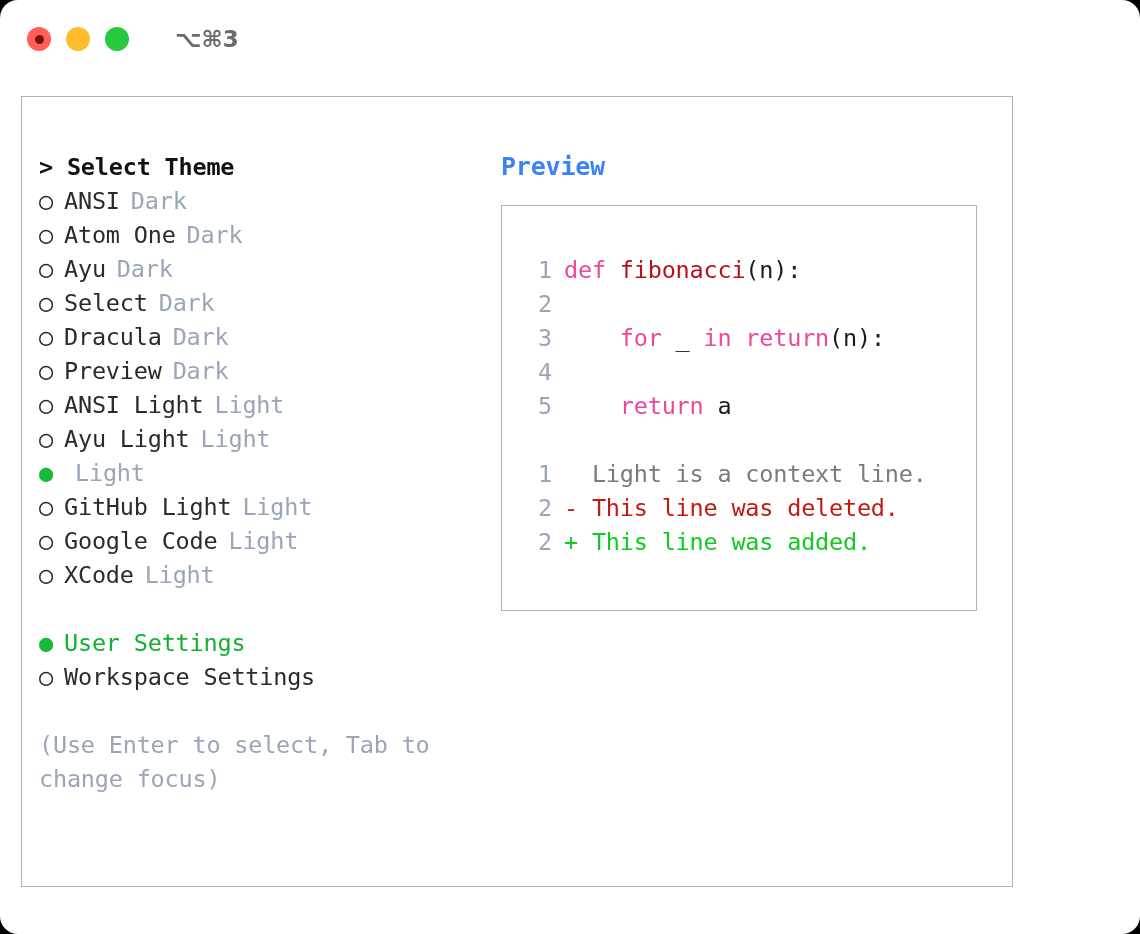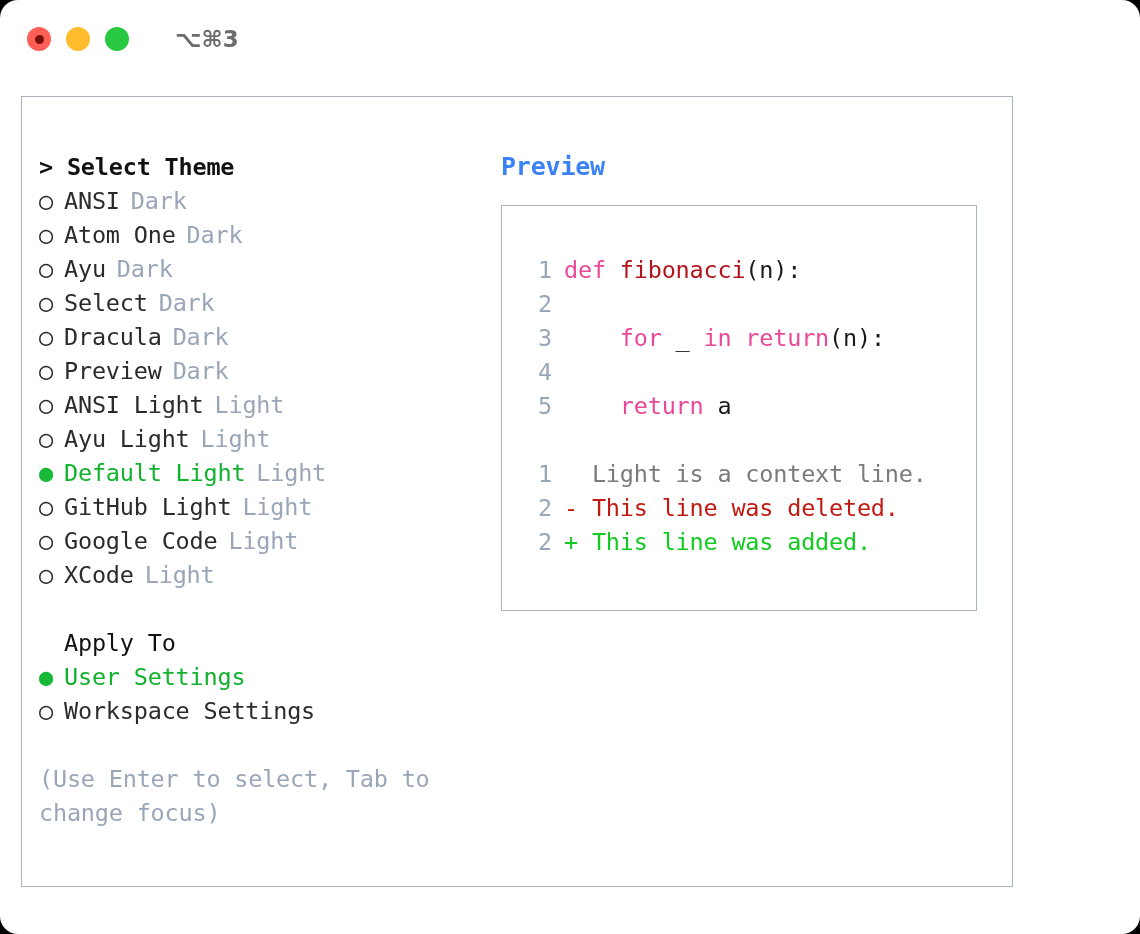--- a/index.html
+++ b/index.html
@@ -212,30 +212,29 @@
 
       <div id="theme-list">
           <div class="opt-row"><span class="bullet">○</span><span class="opt-label">ANSI</span><span class="opt-variant">Dark</span></div>
           <div class="opt-row"><span class="bullet">○</span><span class="opt-label">Atom One</span><span class="opt-variant">Dark</span></div>
           <div class="opt-row"><span class="bullet">○</span><span class="opt-label">Ayu</span><span class="opt-variant">Dark</span></div>
           <div class="opt-row"><span class="bullet">○</span><span class="opt-label">Select</span><span class="opt-variant">Dark</span></div>
           <div class="opt-row"><span class="bullet">○</span><span class="opt-label">Dracula</span><span class="opt-variant">Dark</span></div>
           <div class="opt-row"><span class="bullet">○</span><span class="opt-label">Preview</span><span class="opt-variant">Dark</span></div>
           <div class="opt-row"><span class="bullet">○</span><span class="opt-label">ANSI Light</span><span class="opt-variant">Light</span></div>
           <div class="opt-row"><span class="bullet">○</span><span class="opt-label">Ayu Light</span><span class="opt-variant">Light</span></div>
-          <div class="opt-row selected"><span class="bullet">●</span><span class="opt-label">Default Light</span><span class="opt-variant">Light</span></div>
+          <div class="opt-row selected"><span class="bullet">●</span><span class="opt-variant">Light</span></div>
           <div class="opt-row"><span class="bullet">○</span><span class="opt-label">GitHub Light</span><span class="opt-variant">Light</span></div>
           <div class="opt-row"><span class="bullet">○</span><span class="opt-label">Google Code</span><span class="opt-variant">Light</span></div>
           <div class="opt-row"><span class="bullet">○</span><span class="opt-label">XCode</span><span class="opt-variant">Light</span></div>
         </div>
 
       <div class="spacer-row"></div>
 
       <div id="apply-section">
-        <div id="apply-header">Apply To</div>
         <div id="apply-list">
             <div class="opt-row selected"><span class="bullet">●</span><span class="opt-label">User Settings</span></div>
             <div class="opt-row"><span class="bullet">○</span><span class="opt-label">Workspace Settings</span></div>
           </div>
       </div>
 
       <div id="help-text">(Use Enter to select, Tab to change focus)</div>
     </div>
 
     <div id="preview-column">

